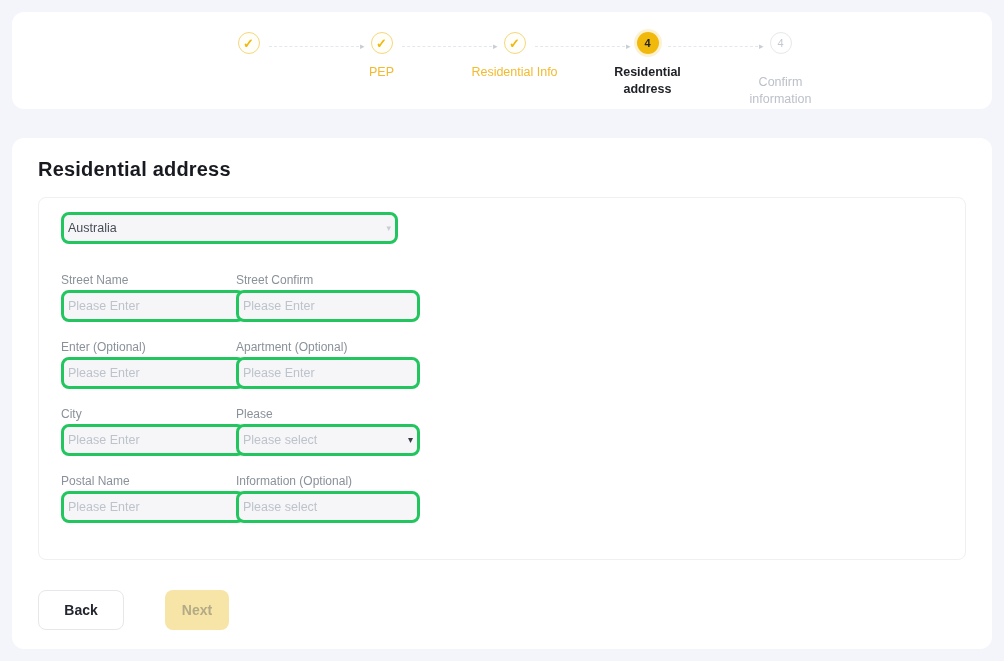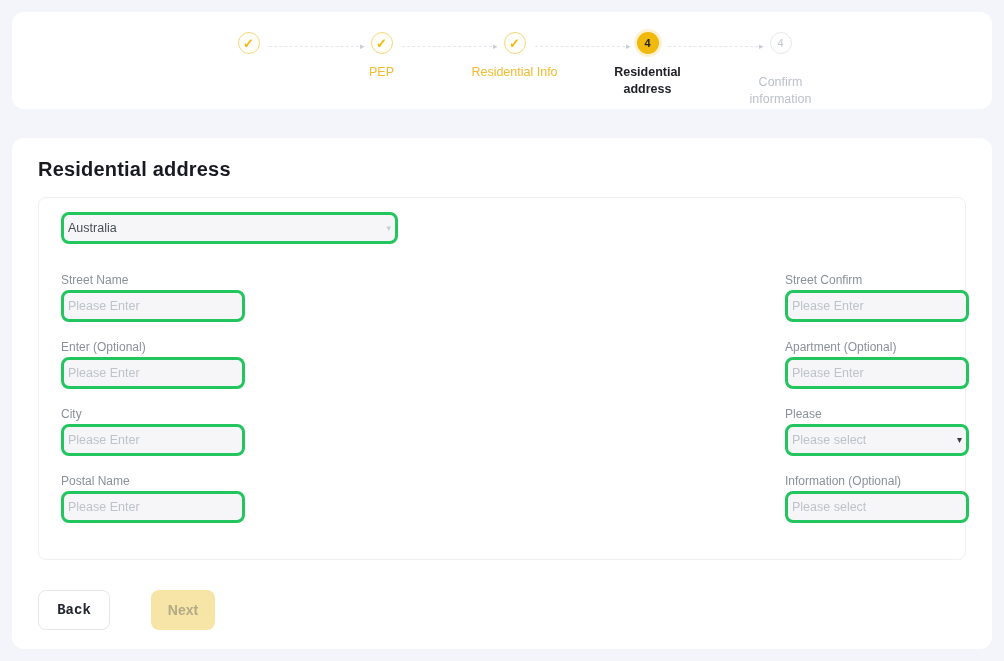--- a/index.html
+++ b/index.html
@@ -57,31 +57,31 @@
   }
   .field input {
     flex:1; min-width:0; border:none; outline:none; background:transparent;
     font-family:"Liberation Sans", sans-serif; font-size:12.5px; color:#474D57;
   }
   .field input::placeholder { color:#BDC3CB; opacity:1; }
   .field .caret { font-size:9px; line-height:1; margin-left:8px; }
   .caret.light { color:#C8CDD4; }
   .caret.dark  { color:#383C44; font-size:10px; }
   .w-wide { width:337px; }
-  .row2 { display:flex; gap:17px;justify-content:space-between; }
+  .row2 { display:flex; gap:17px; }
   .row2 .col { width:158px; }
   .row2 .field { width:184px; }
 
   .actions { position:absolute; left:26px; bottom:19px; display:flex; gap:16px; }
   .btn {
     height:40px; border-radius:8px; font-family:"Liberation Sans", sans-serif;
     font-size:14px; font-weight:700; cursor:pointer;
     display:flex; align-items:center; justify-content:center;
   }
-  .btn-back { width:72px; background:#FFFFFF; border:1px solid #E5E7EA; color:#23262F;font-family:Liberation Mono, monospace; }
+  .btn-back { width:86px; background:#FFFFFF; border:1px solid #E5E7EA; color:#23262F; }
   .btn-next { width:64px; background:#F7E5A7; border:none; color:#B3AA87; cursor:default;margin-left:25px; }
 </style>
 </head>
 <body>
 
 <div class="card stepper-card">
   <div class="stepper">
 
     <div class="step done">
       <div class="circle">✓</div>

